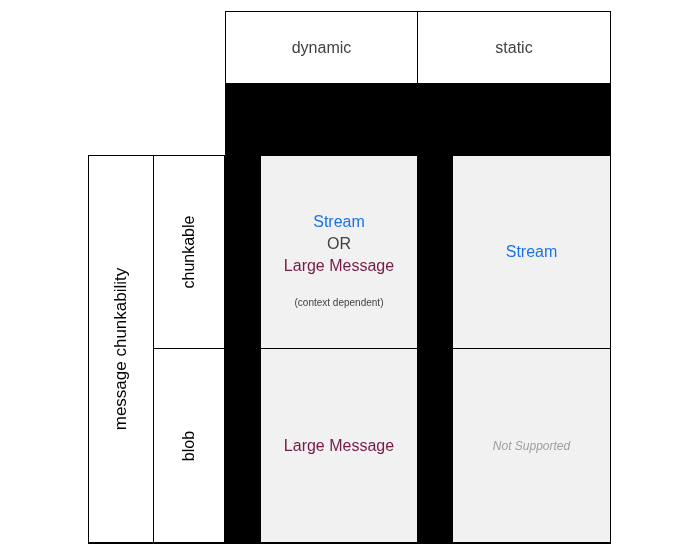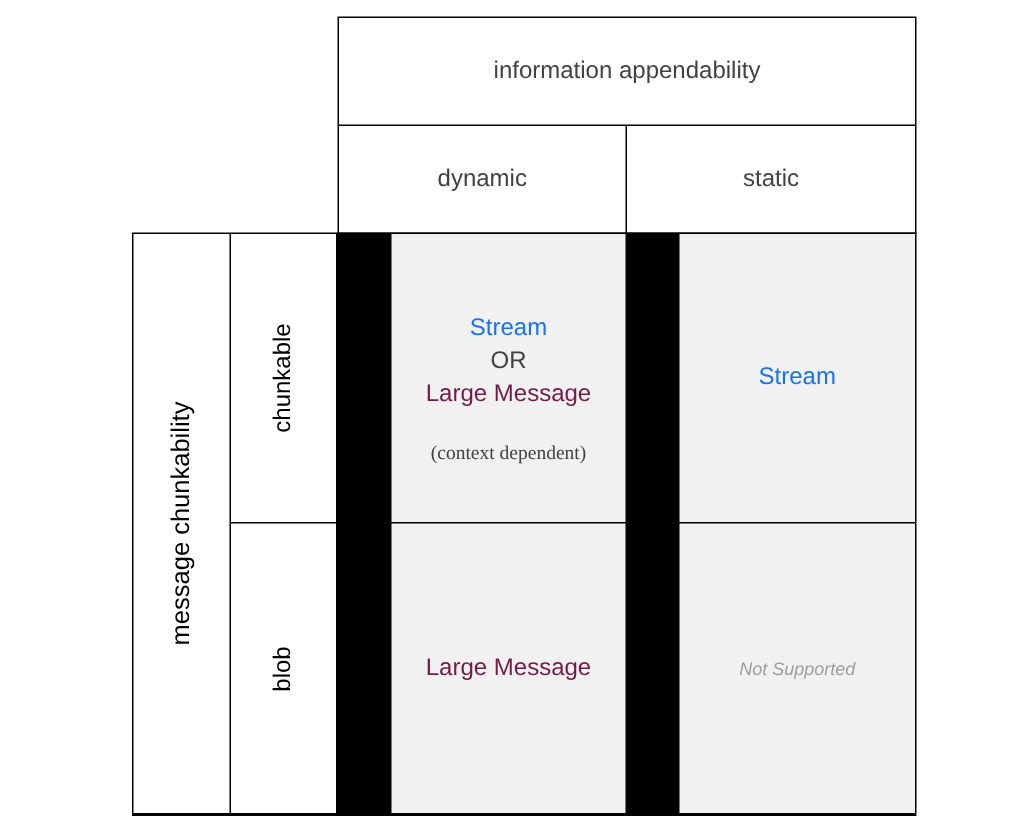--- a/index.html
+++ b/index.html
@@ -81,38 +81,36 @@
   .cell-multi {
     flex-direction: column;
     padding-top: 14px;
   }
   .line { line-height: 22px; font-size: 16px; }
   .stream-text { color: var(--stream-blue); }
   .or-text { color: var(--secondary-text); text-align: right; }
   .maroon-text { color: var(--large-message-maroon); }
   .note {
     margin-top: 20px;
-    font-size: 13px;
+    font-size: 10px;
     color: var(--secondary-text);
-    font-family: Liberation Serif, serif;
   }
   .single { font-size: 16px; }
   .not-supported {
     font-style: italic;
     color: var(--not-supported-gray);
     font-size: 12px;
   }
 </style>
 </head>
 <body>
 
 <div class="canvas">
 
   <div class="tbl top-table">
-    <div class="cell col-axis-title">information appendability</div>
     <div class="cell col-label">dynamic</div>
     <div class="cell col-label">static</div>
   </div>
 
   <div class="tbl left-table">
     <div class="cell row-axis-title">
       <span class="vert">message chunkability</span>
     </div>
     <div class="cell row-label">
       <span class="vert">chunkable</span>

